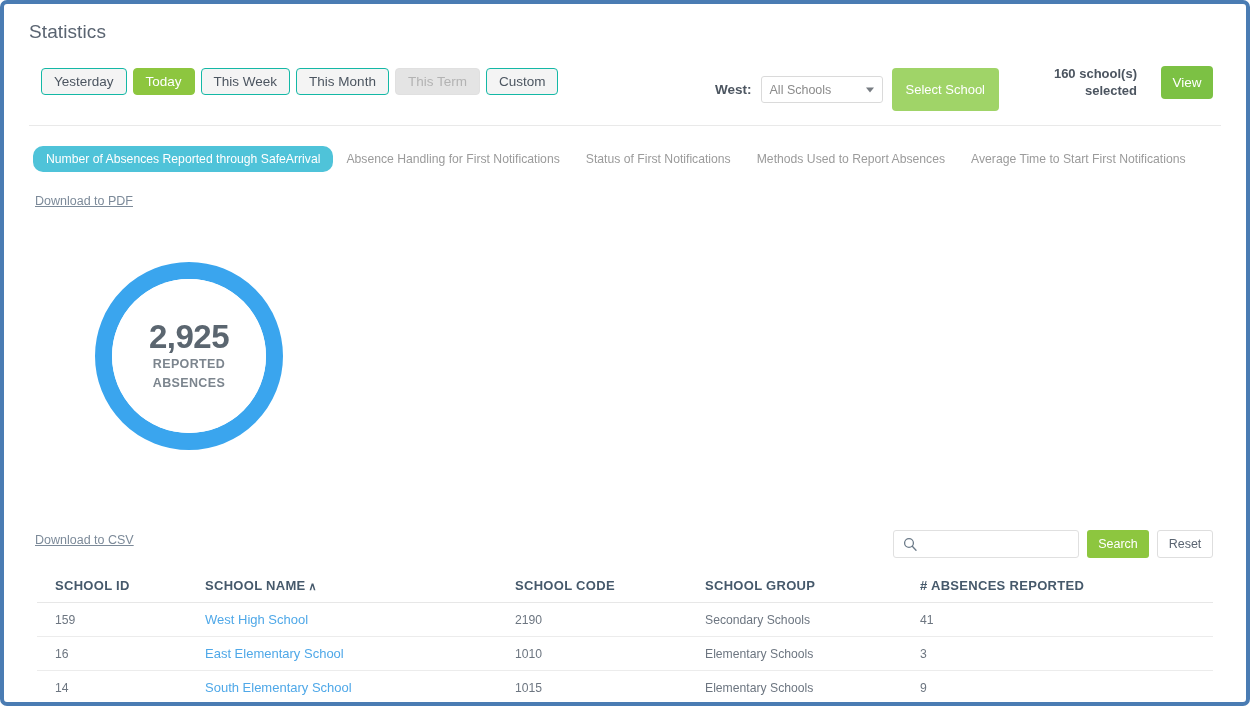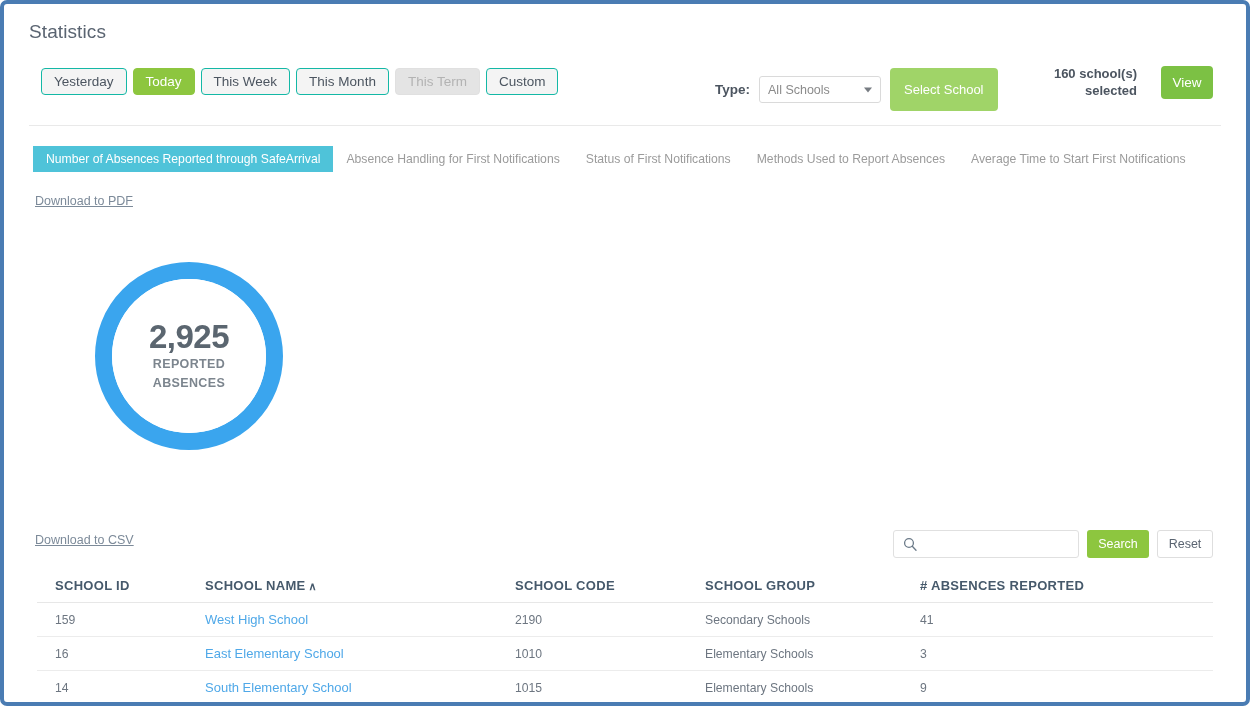--- a/index.html
+++ b/index.html
@@ -166,21 +166,21 @@
     gap: 0px;
   }
   .tab {
     height: 26px;
     padding: 0 13px;
     display: flex;
     align-items: center;
     font-size: 12.2px;
     color: #9b9b9b;
     background: transparent;
-    border-radius: 0;
+    border-radius: 10px;
     white-space: nowrap;
     cursor: pointer;
   }
   .tab.active {
     background: #4fc3d9;
     color: #ffffff;
   }
 
   
   .link-download {
@@ -336,21 +336,21 @@
     <div class="range-row">
       <div class="pill">Yesterday</div>
       <div class="pill active">Today</div>
       <div class="pill">This Week</div>
       <div class="pill">This Month</div>
       <div class="pill disabled">This Term</div>
       <div class="pill">Custom</div>
     </div>
 
     <div class="type-group">
-      <span class="type-label">Type:</span>
+      <span class="type-label">West:</span>
       <div class="select-box">
         <span>All Schools</span>
         <span class="caret"></span>
       </div>
       <div class="btn-green-light">Select School</div>
     </div>
 
     <div class="selected-group">
       <div class="selected-count">160 school(s) selected</div>
       <div class="btn-view">View</div>

